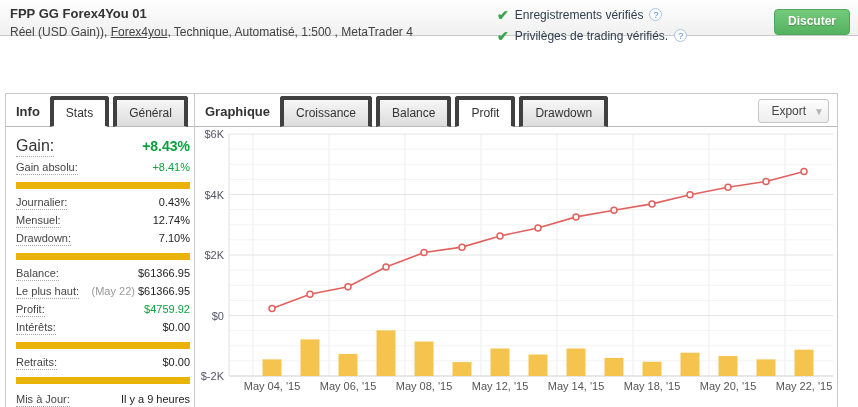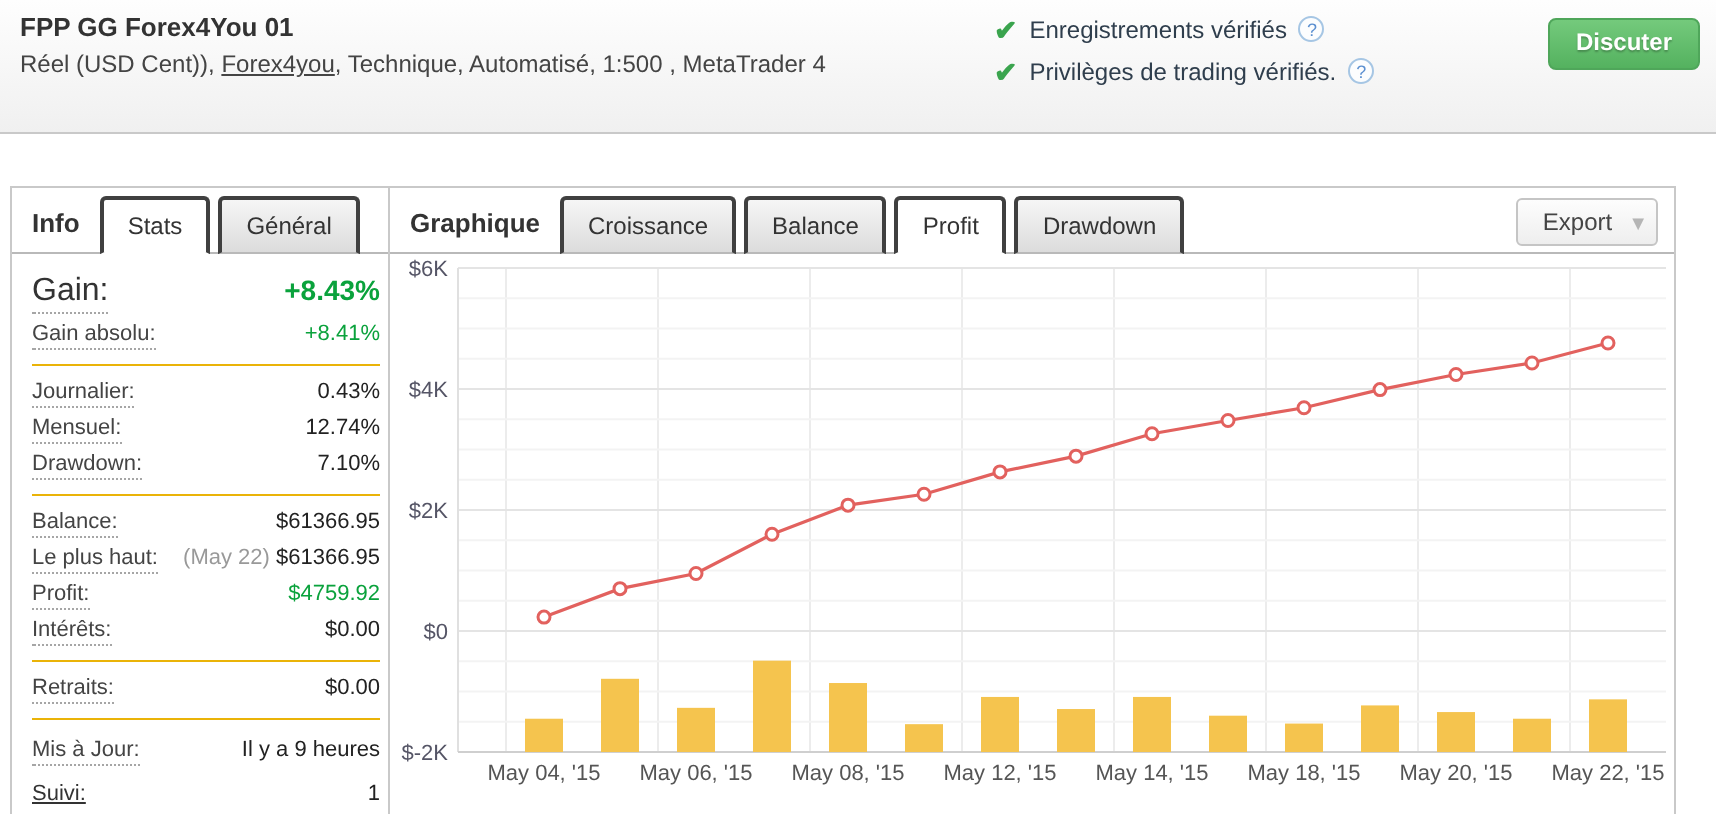--- a/index.html
+++ b/index.html
@@ -2,21 +2,21 @@
 <html><head>
 <meta charset="utf-8">
 <style>
   html,body{margin:0;padding:0;}
   body{
     width:858px;height:407px;position:relative;overflow:hidden;
     font-family:"Liberation Sans",sans-serif;background:#ffffff;
     -webkit-font-smoothing:antialiased;
   }
   
-  .topbar{position:absolute;left:0;top:0;width:858px;height:67px;
+  .topbar{position:absolute;left:0;top:0;width:858px;height:36px;
     background:linear-gradient(#fefefe,#f0f0f0);border-bottom:1px solid #c9c9c9;box-sizing:border-box;}
   .acct-title{position:absolute;left:10px;top:6px;font-size:13px;font-weight:bold;color:#333;}
   .acct-sub{position:absolute;left:10px;top:25px;font-size:12px;color:#444;}
   .acct-sub .link{text-decoration:underline;cursor:pointer;color:#444;}
   .verifs{position:absolute;left:497px;top:4px;font-size:12px;color:#2f3e4d;}
   .verif-row{display:flex;align-items:center;height:21px;}
   .check{color:#3aa44e;font-weight:bold;font-size:14px;margin-right:6px;}
   .help{display:inline-block;width:13px;height:13px;margin-left:6px;border-radius:50%;
     border:1px solid #a6c6e4;color:#5b8fd0;font-size:9px;line-height:12px;text-align:center;
     background:#fcfdfe;box-sizing:border-box;cursor:pointer;}
@@ -25,50 +25,50 @@
     color:#fff;font-weight:bold;font-size:12px;line-height:23px;cursor:pointer;
     text-shadow:0 1px 1px rgba(0,0,0,.25);}
   
   .panel{position:absolute;background:#fff;border:1px solid #c9c9c9;box-sizing:border-box;margin-top:36px;}
   #sidebar{left:5px;top:57px;width:196px;height:348px;}
   #chartpanel{left:194px;top:57px;width:644px;height:348px;}
   .tabrow{display:flex;align-items:flex-end;height:33px;border-bottom:1px solid #b9b9b9;
     padding:0 8px;position:relative;box-sizing:border-box;}
   .panel-label{font-size:13px;font-weight:bold;color:#333;margin:0 10px 7px 2px;}
   .tab{font-size:12px;color:#333;padding:6px 12px 6px;margin-right:4px;position:relative;bottom:-1px;
-    background:linear-gradient(#f6f6f6,#dcdcdc);border:2px solid #404040;border-bottom:1px solid #b9b9b9;
+    background:linear-gradient(#f6f6f6,#dcdcdc);border:4px solid #404040;border-bottom:1px solid #b9b9b9;
     border-radius:3px 3px 0 0;cursor:pointer;white-space:nowrap;}
   .tab.active{background:#fff;border-bottom:1px solid #fff;}
   .export-btn{position:absolute;right:8px;top:5px;padding:4px 4px 4px 12px;font-size:12px;color:#444;
     background:linear-gradient(#fdfdfd,#eeeeee);border:1px solid #c5c5c5;border-radius:3px;cursor:pointer;}
   .export-btn .caret{color:#b5b5b5;font-size:10px;margin-left:8px;}
   
   .stats{padding:3px 10px 0 10px;}
-  .sgroup{border-top:1px solid #eab308;padding:5px 0;}
+  .sgroup{border-top:7px solid #eab308;padding:5px 0;}
   .sgroup:first-child{border-top:none;}
   .srow{display:flex;justify-content:space-between;align-items:baseline;padding:2px 0;font-size:11px;}
   .slabel{color:#444;}
   .dotted{border-bottom:1px dotted #a6a6a6;padding-bottom:1px;cursor:help;}
   .linklab{text-decoration:underline;cursor:pointer;color:#333;}
   .svalue{color:#222;text-align:right;white-space:nowrap;}
   .gray{color:#999;}
   .green{color:#0aa23c;}
   .big{font-size:16px;font-weight:normal;color:#333;}
   .bigval{font-size:14px;font-weight:bold;text-align:right;}
   .srow.tall{padding:4px 0;}
   
   .chartbox{position:relative;width:642px;height:313px;}
   svg text{font-family:"Liberation Sans",sans-serif;}
 </style>
 </head>
 <body>
 
 <div class="topbar">
   <div class="acct-title">FPP GG Forex4You 01</div>
-  <div class="acct-sub"><span>Réel (USD Cent)), </span><span class="link">Forex4you</span><span>, Technique, Automatisé, 1:500 , MetaTrader 4</span></div>
+  <div class="acct-sub"><span>Réel (USD Gain)), </span><span class="link">Forex4you</span><span>, Technique, Automatisé, 1:500 , MetaTrader 4</span></div>
 
   <div class="verifs">
     <div class="verif-row">
       <span class="check">✔</span>
       <span>Enregistrements vérifiés</span>
       <span class="help">?</span>
     </div>
     <div class="verif-row">
       <span class="check">✔</span>
       <span>Privilèges de trading vérifiés.</span>

